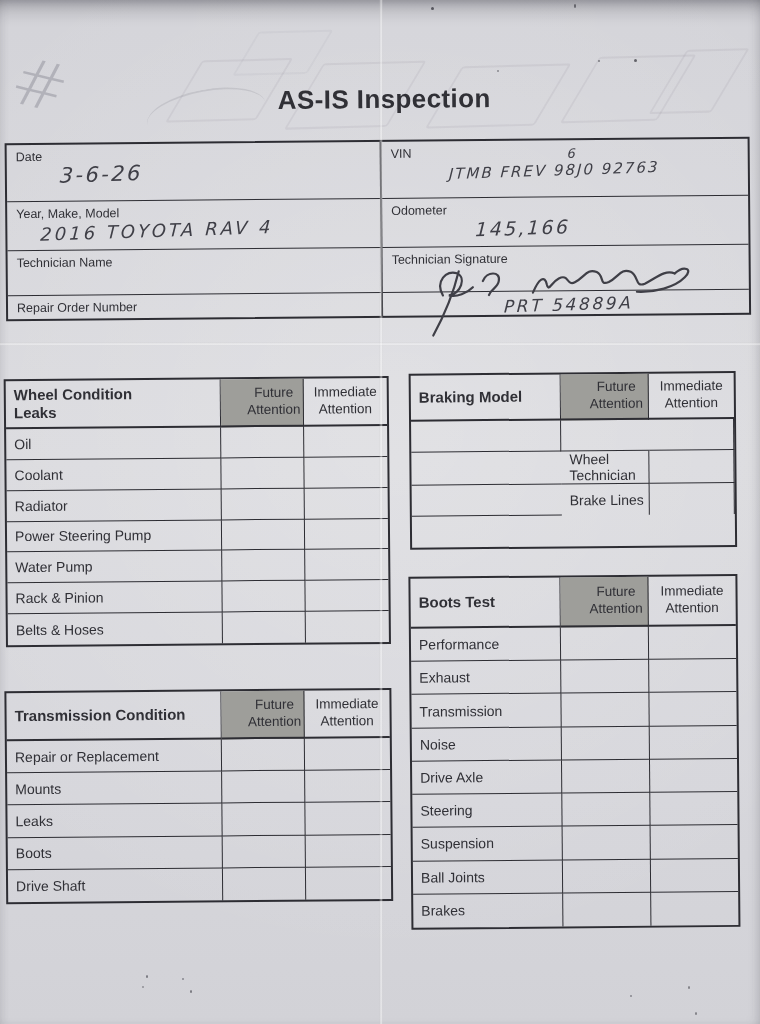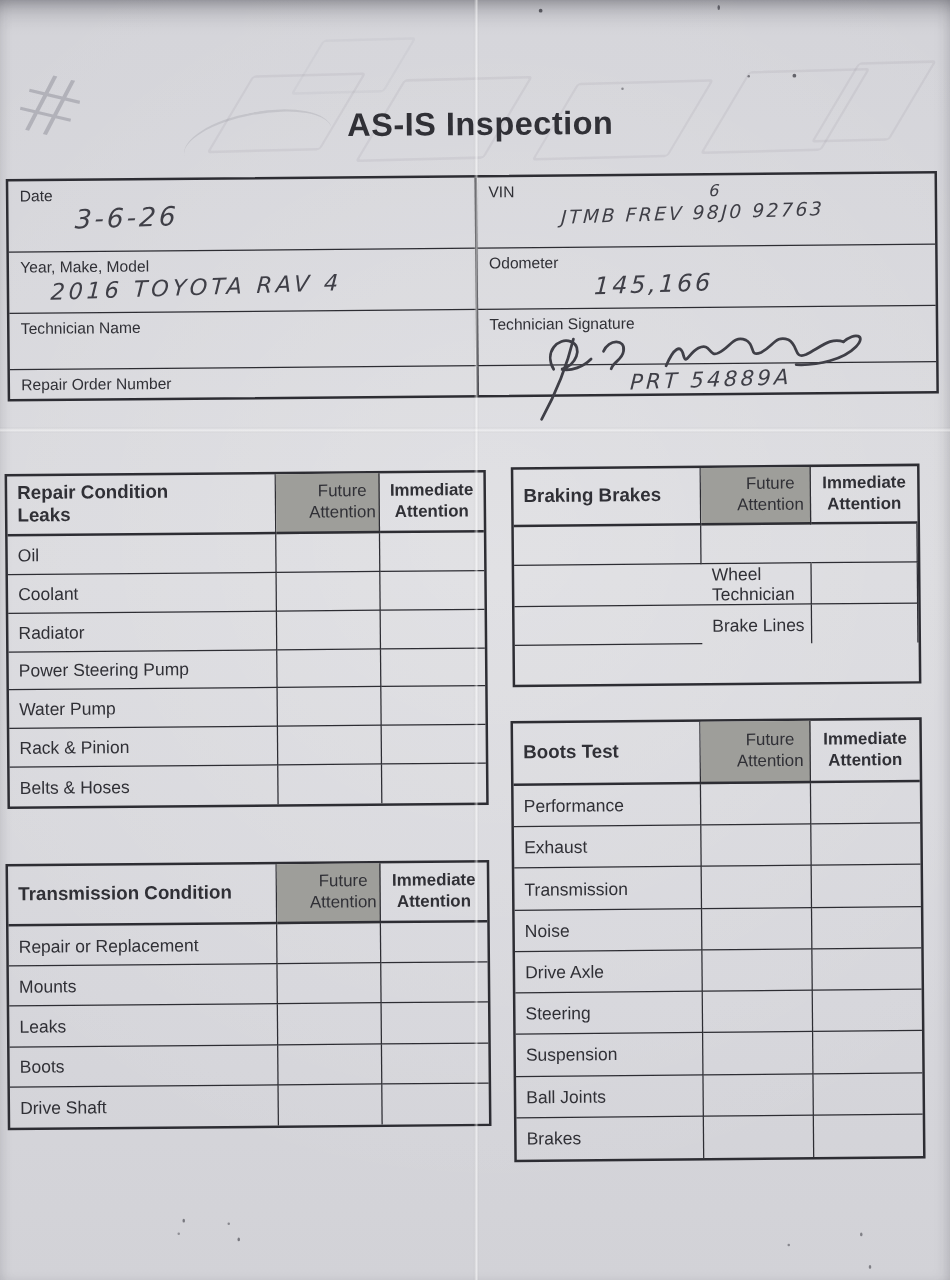--- a/index.html
+++ b/index.html
@@ -44,21 +44,21 @@
   .hand-vin{font-size:15px;margin:2px 0 0 58px;position:relative;letter-spacing:2px;}
   .vin-corr{position:relative;}
   .vin-sup{position:absolute;left:1px;top:-15px;font-size:13px;font-style:italic;}
   .hand-odo{font-size:19px;margin:0 0 0 84px;}
   .hand-prt{font-size:17px;margin:-3px 0 0 112px;letter-spacing:2.6px;position:relative;z-index:3;}
   .sig-svg{position:absolute;left:0;top:10px;width:370px;height:80px;overflow:visible;z-index:2;pointer-events:none;}
   
   .insp{position:absolute;box-sizing:border-box;border:2.4px solid var(--border);display:grid;}
   .c{box-sizing:border-box;border-right:1.8px solid var(--border);border-bottom:1.8px solid var(--border);
      display:flex;align-items:center;}
-  .c.lastcol{border-right:none;font-weight:bold;}
+  .c.lastcol{border-right:none;}
   .c.lastrow{border-bottom:none;}
   .c.headrow{border-bottom:2px solid var(--border);}
   .insp-title{font-weight:bold;font-size:15px;color:var(--print);padding-left:8px;line-height:1.18;
     flex-direction:column;align-items:flex-start;justify-content:center;}
   .insp-col{font-size:13.5px;color:var(--print);text-align:center;justify-content:center;line-height:1.25;padding:0 4px;}
   .insp-col.shaded{background:var(--shade);padding-left:28px;}
   .rowlabel{font-size:14px;color:var(--print);padding-left:8px;}
 </style>
 </head>
 <body>
@@ -117,21 +117,21 @@
           </g>
         </svg>
       </div>
       <div class="hcell lastrow" style="overflow:visible;">
         <div class="hand hand-prt">PRT 54889A</div>
       </div>
     </div>
 
     <div class="insp" style="left: 5px; top: 376px; width: 385px; height: 268px; --cols: 215px 83px 1fr; --head: 48px; grid-template-columns: 215px 83px 1fr; grid-template-rows: var(--head) repeat(7, 1fr);">
         <div class="c headrow insp-title">
-          <div>Repair Condition</div>
+          <div>Wheel Condition</div>
           <div>Leaks</div>
         </div>
         <div class="c headrow insp-col shaded">Future Attention</div>
         <div class="c headrow insp-col lastcol">Immediate Attention</div>
         <div class="c rowlabel">Oil</div>
         <div class="c"></div>
         <div class="c lastcol"></div>
         <div class="c rowlabel">Coolant</div>
         <div class="c"></div>
         <div class="c lastcol"></div>
@@ -168,21 +168,21 @@
         <div class="c lastcol"></div>
         <div class="c rowlabel">Boots</div>
         <div class="c"></div>
         <div class="c lastcol"></div>
         <div class="c rowlabel lastrow">Drive Shaft</div>
         <div class="c lastrow"></div>
         <div class="c lastcol lastrow"></div>
       </div>
     <div class="insp" style="left: 410px; top: 374px; width: 327px; height: 176px; --cols: 150px 88px 1fr; --head: 46px; grid-template-columns: 150px 88px 1fr; grid-template-rows: var(--head) repeat(4, 1fr);">
         <div class="c headrow insp-title">
-          <div>Braking Brakes</div>
+          <div>Braking Model</div>
         </div>
         <div class="c headrow insp-col shaded">Future Attention</div>
         <div class="c headrow insp-col lastcol">Immediate Attention</div>
         <div class="c"></div>
         <div class="c lastcol"></div>
         <div class="c"></div>
         <div class="c lastcol"></div>
         <div class="c rowlabel">Wheel Technician</div>
         <div class="c"></div>
         <div class="c lastcol"></div>

